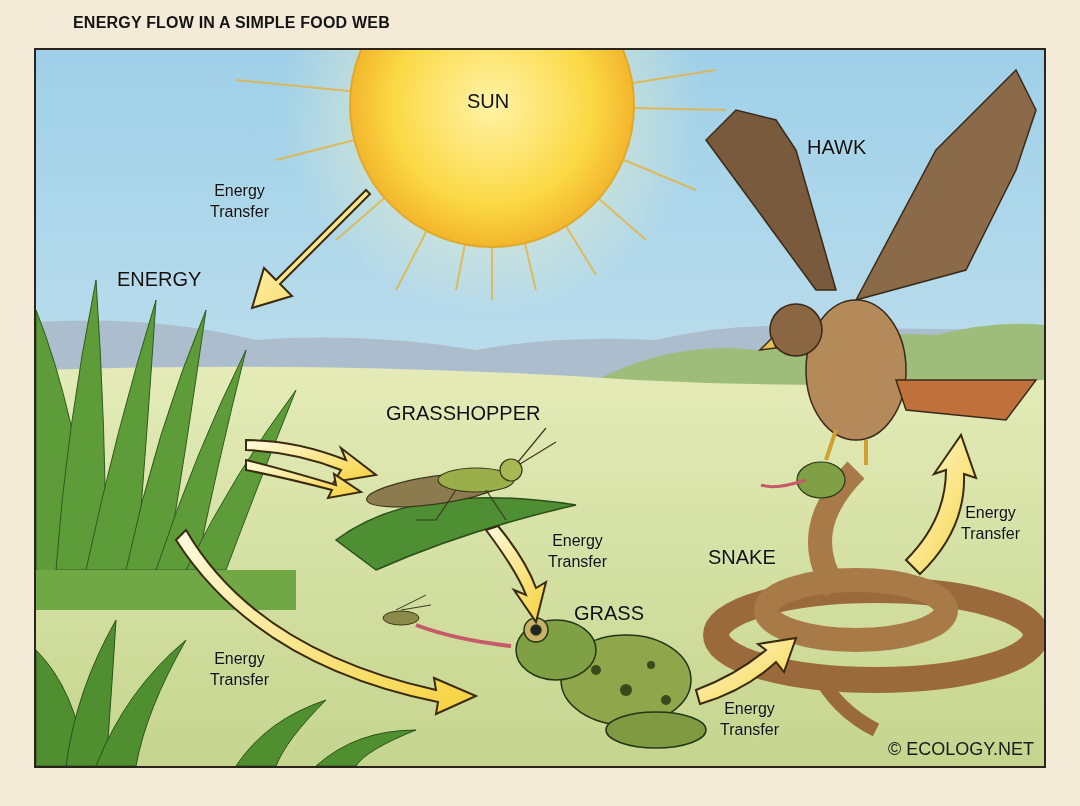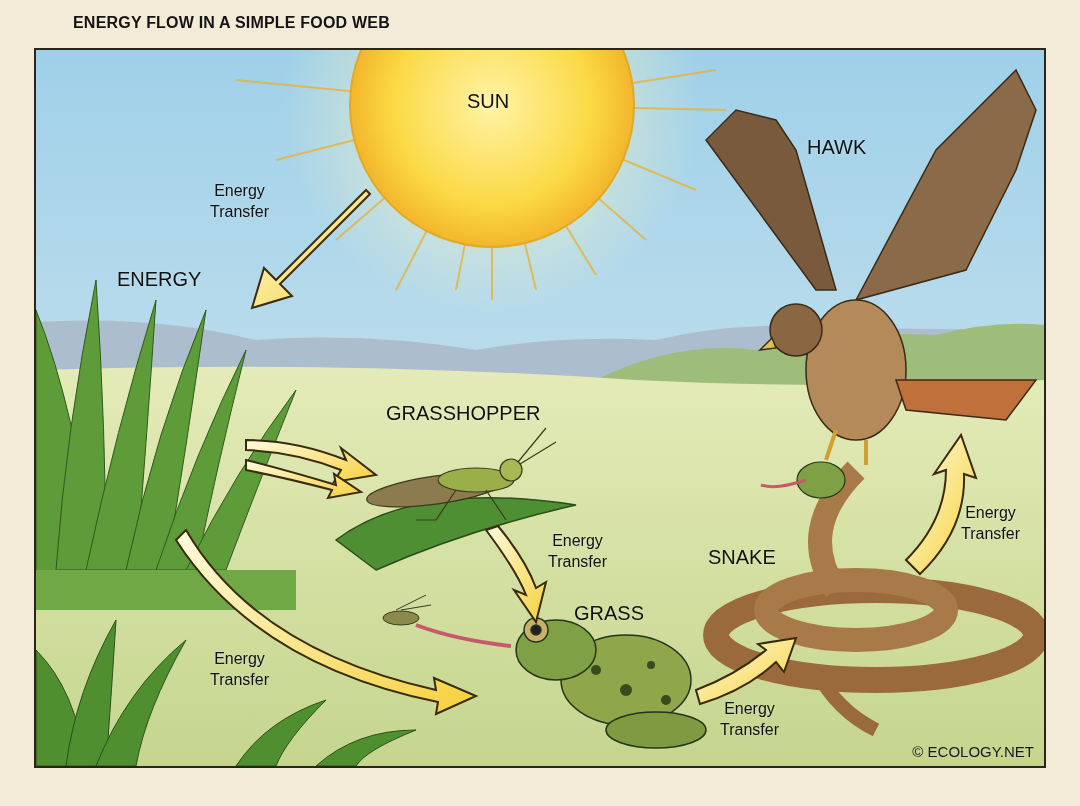--- a/index.html
+++ b/index.html
@@ -19,21 +19,21 @@
   }
   .frame svg { position:absolute; left:0; top:0; }
   .lbl {
     position:absolute; font-weight:normal; color:#111; white-space:nowrap;
     text-shadow:0 0 3px rgba(255,255,255,0.35);
   }
   .big { font-size:20px; }
   .et { font-size:16px; text-align:center; line-height:21px; }
   .et span { display:block; }
   .credit {
-    position:absolute; right:10px; bottom:6px; font-size:15px; color:#1a1a1a;
+    position:absolute; right:10px; bottom:6px; font-size:18px; color:#1a1a1a;
   }
 </style>
 </head>
 <body>
 
 <div class="title">ENERGY FLOW IN A SIMPLE FOOD WEB</div>
 
 <div class="frame">
   <svg width="1008" height="716" viewBox="0 0 1008 716">
     <defs>

